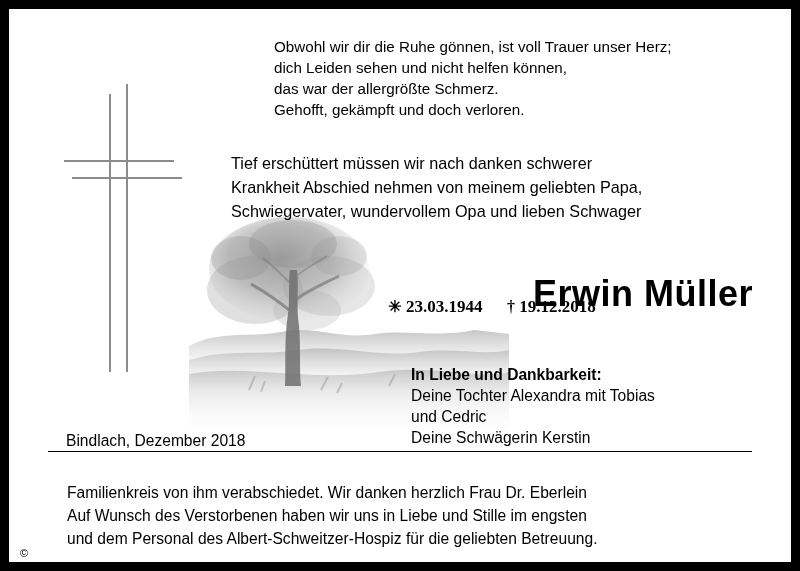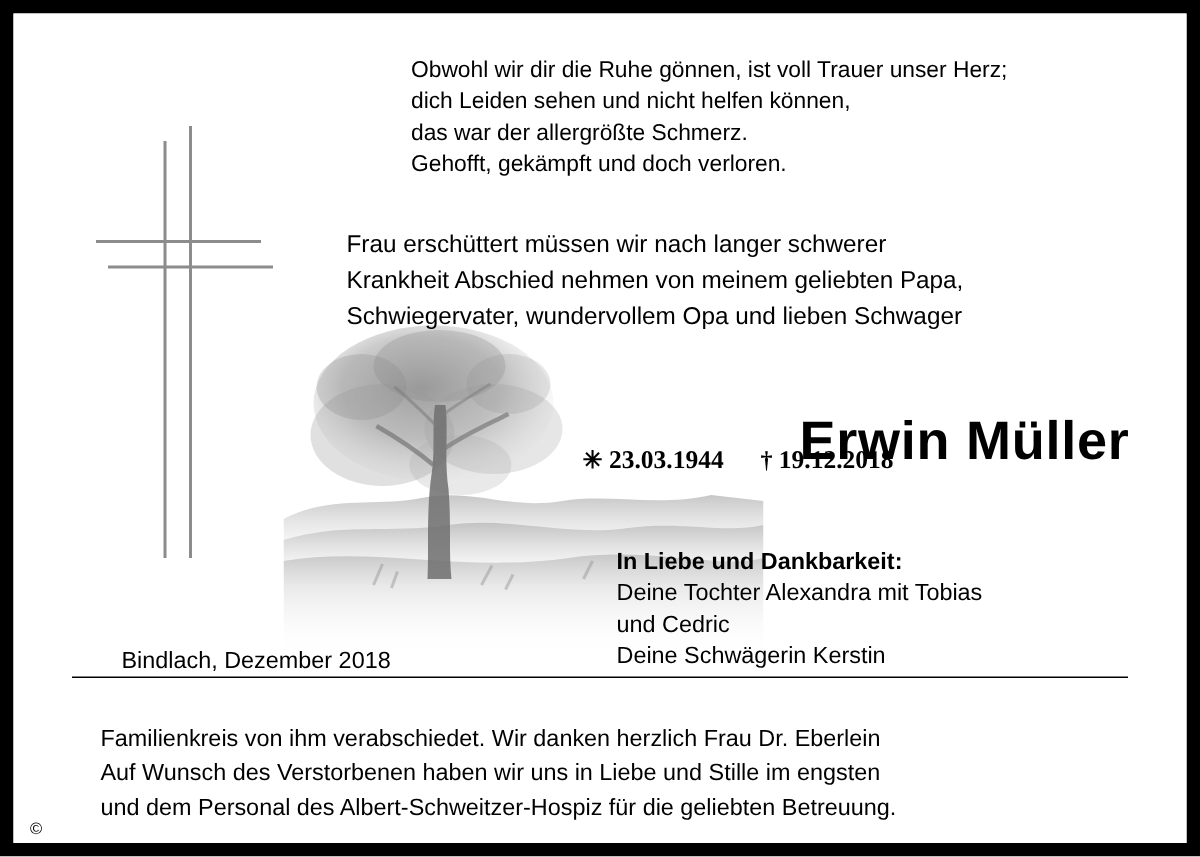--- a/index.html
+++ b/index.html
@@ -174,21 +174,21 @@
   }
   .family .lbl {
     font-weight: bold;
   }
   .family .bold {
     font-weight: normal;
   }
 
   .place {
     position: absolute;
-    left: 72px;
+    left: 57px;
     top: 421px;
     font-size: 15.6px;
     line-height: 21px;
   }
 
   .thanks {
     position: absolute;
     left: 58px;
     top: 472px;
     width: 688px;
@@ -267,21 +267,21 @@
     </div>
 
     <div class="poem">
       <div>Obwohl wir dir die Ruhe gönnen, ist voll Trauer unser Herz;</div>
       <div>dich Leiden sehen und nicht helfen können,</div>
       <div>das war der allergrößte Schmerz.</div>
       <div>Gehofft, gekämpft und doch verloren.</div>
     </div>
 
     <div class="lead">
-      <div class="just">Frau erschüttert müssen wir nach langer schwerer</div>
+      <div class="just">Tief erschüttert müssen wir nach danken schwerer</div>
       <div>Krankheit Abschied nehmen von meinem geliebten Papa,</div>
       <div>Schwiegervater, wundervollem Opa und lieben Schwager</div>
     </div>
 
     <div class="name">Erwin Müller</div>
 
     <div class="dates">
       <span class="sym">✳</span>
       <span>23.03.1944</span>
       <span class="gap"></span>

